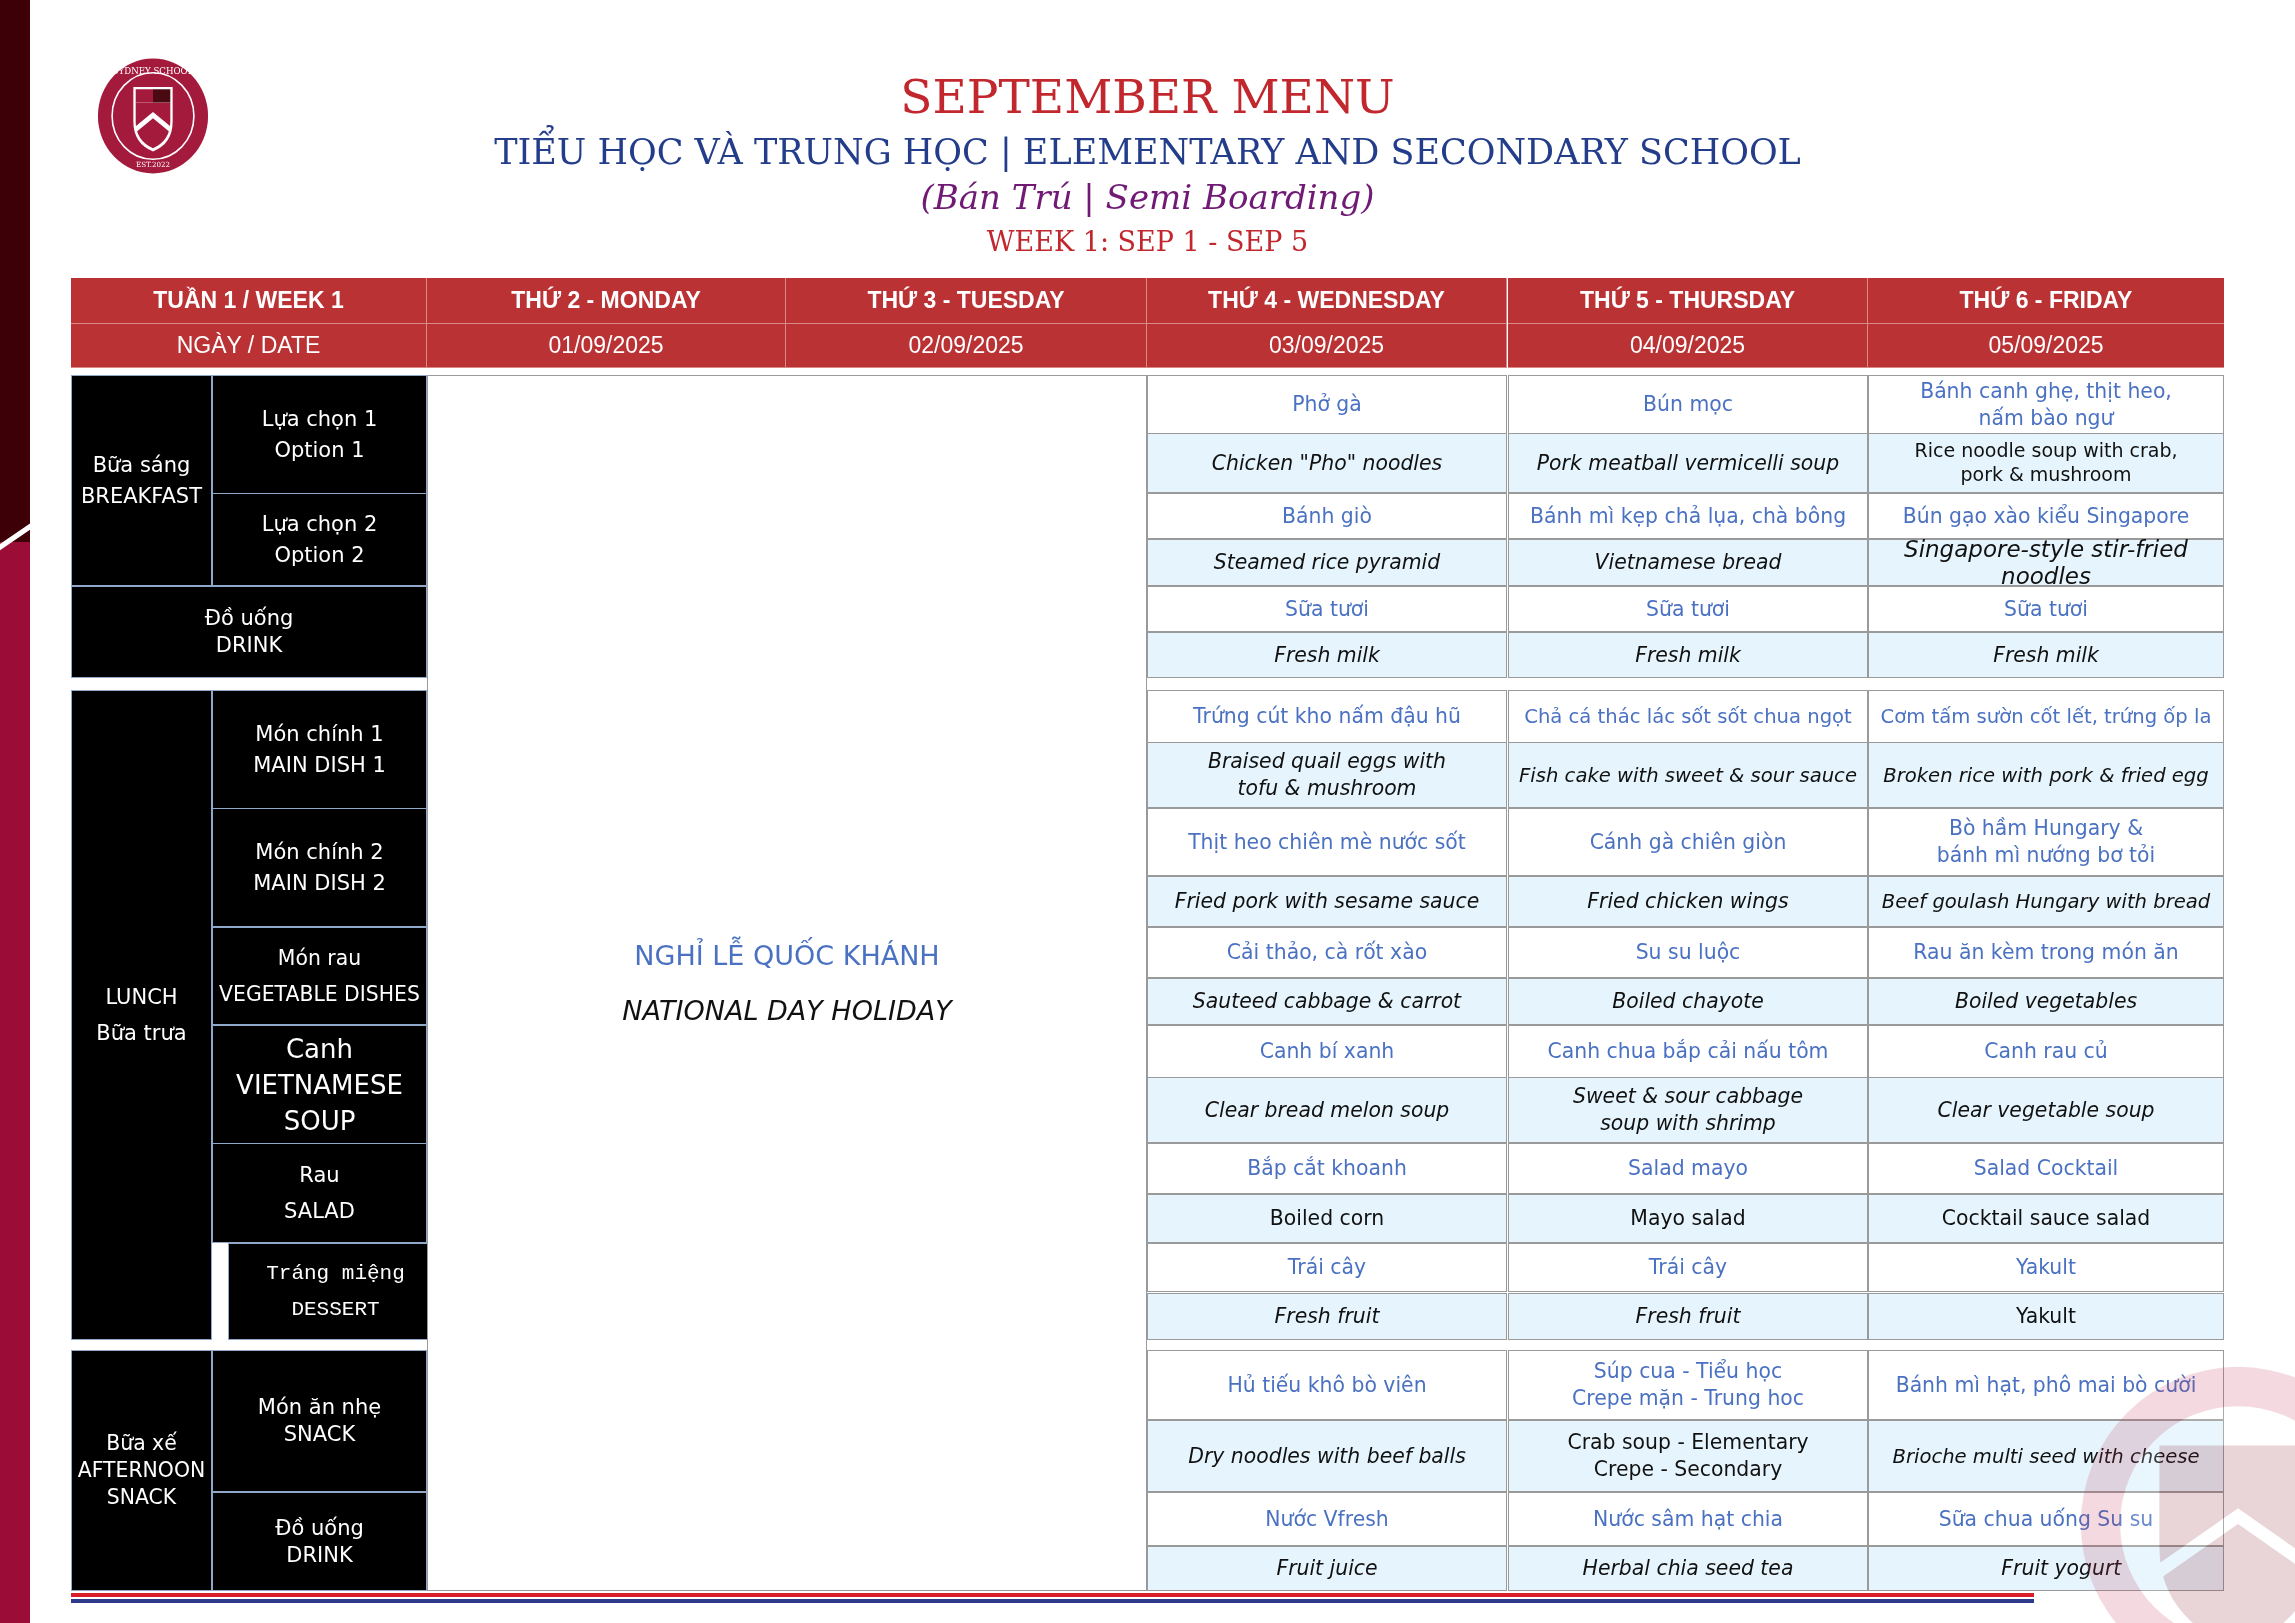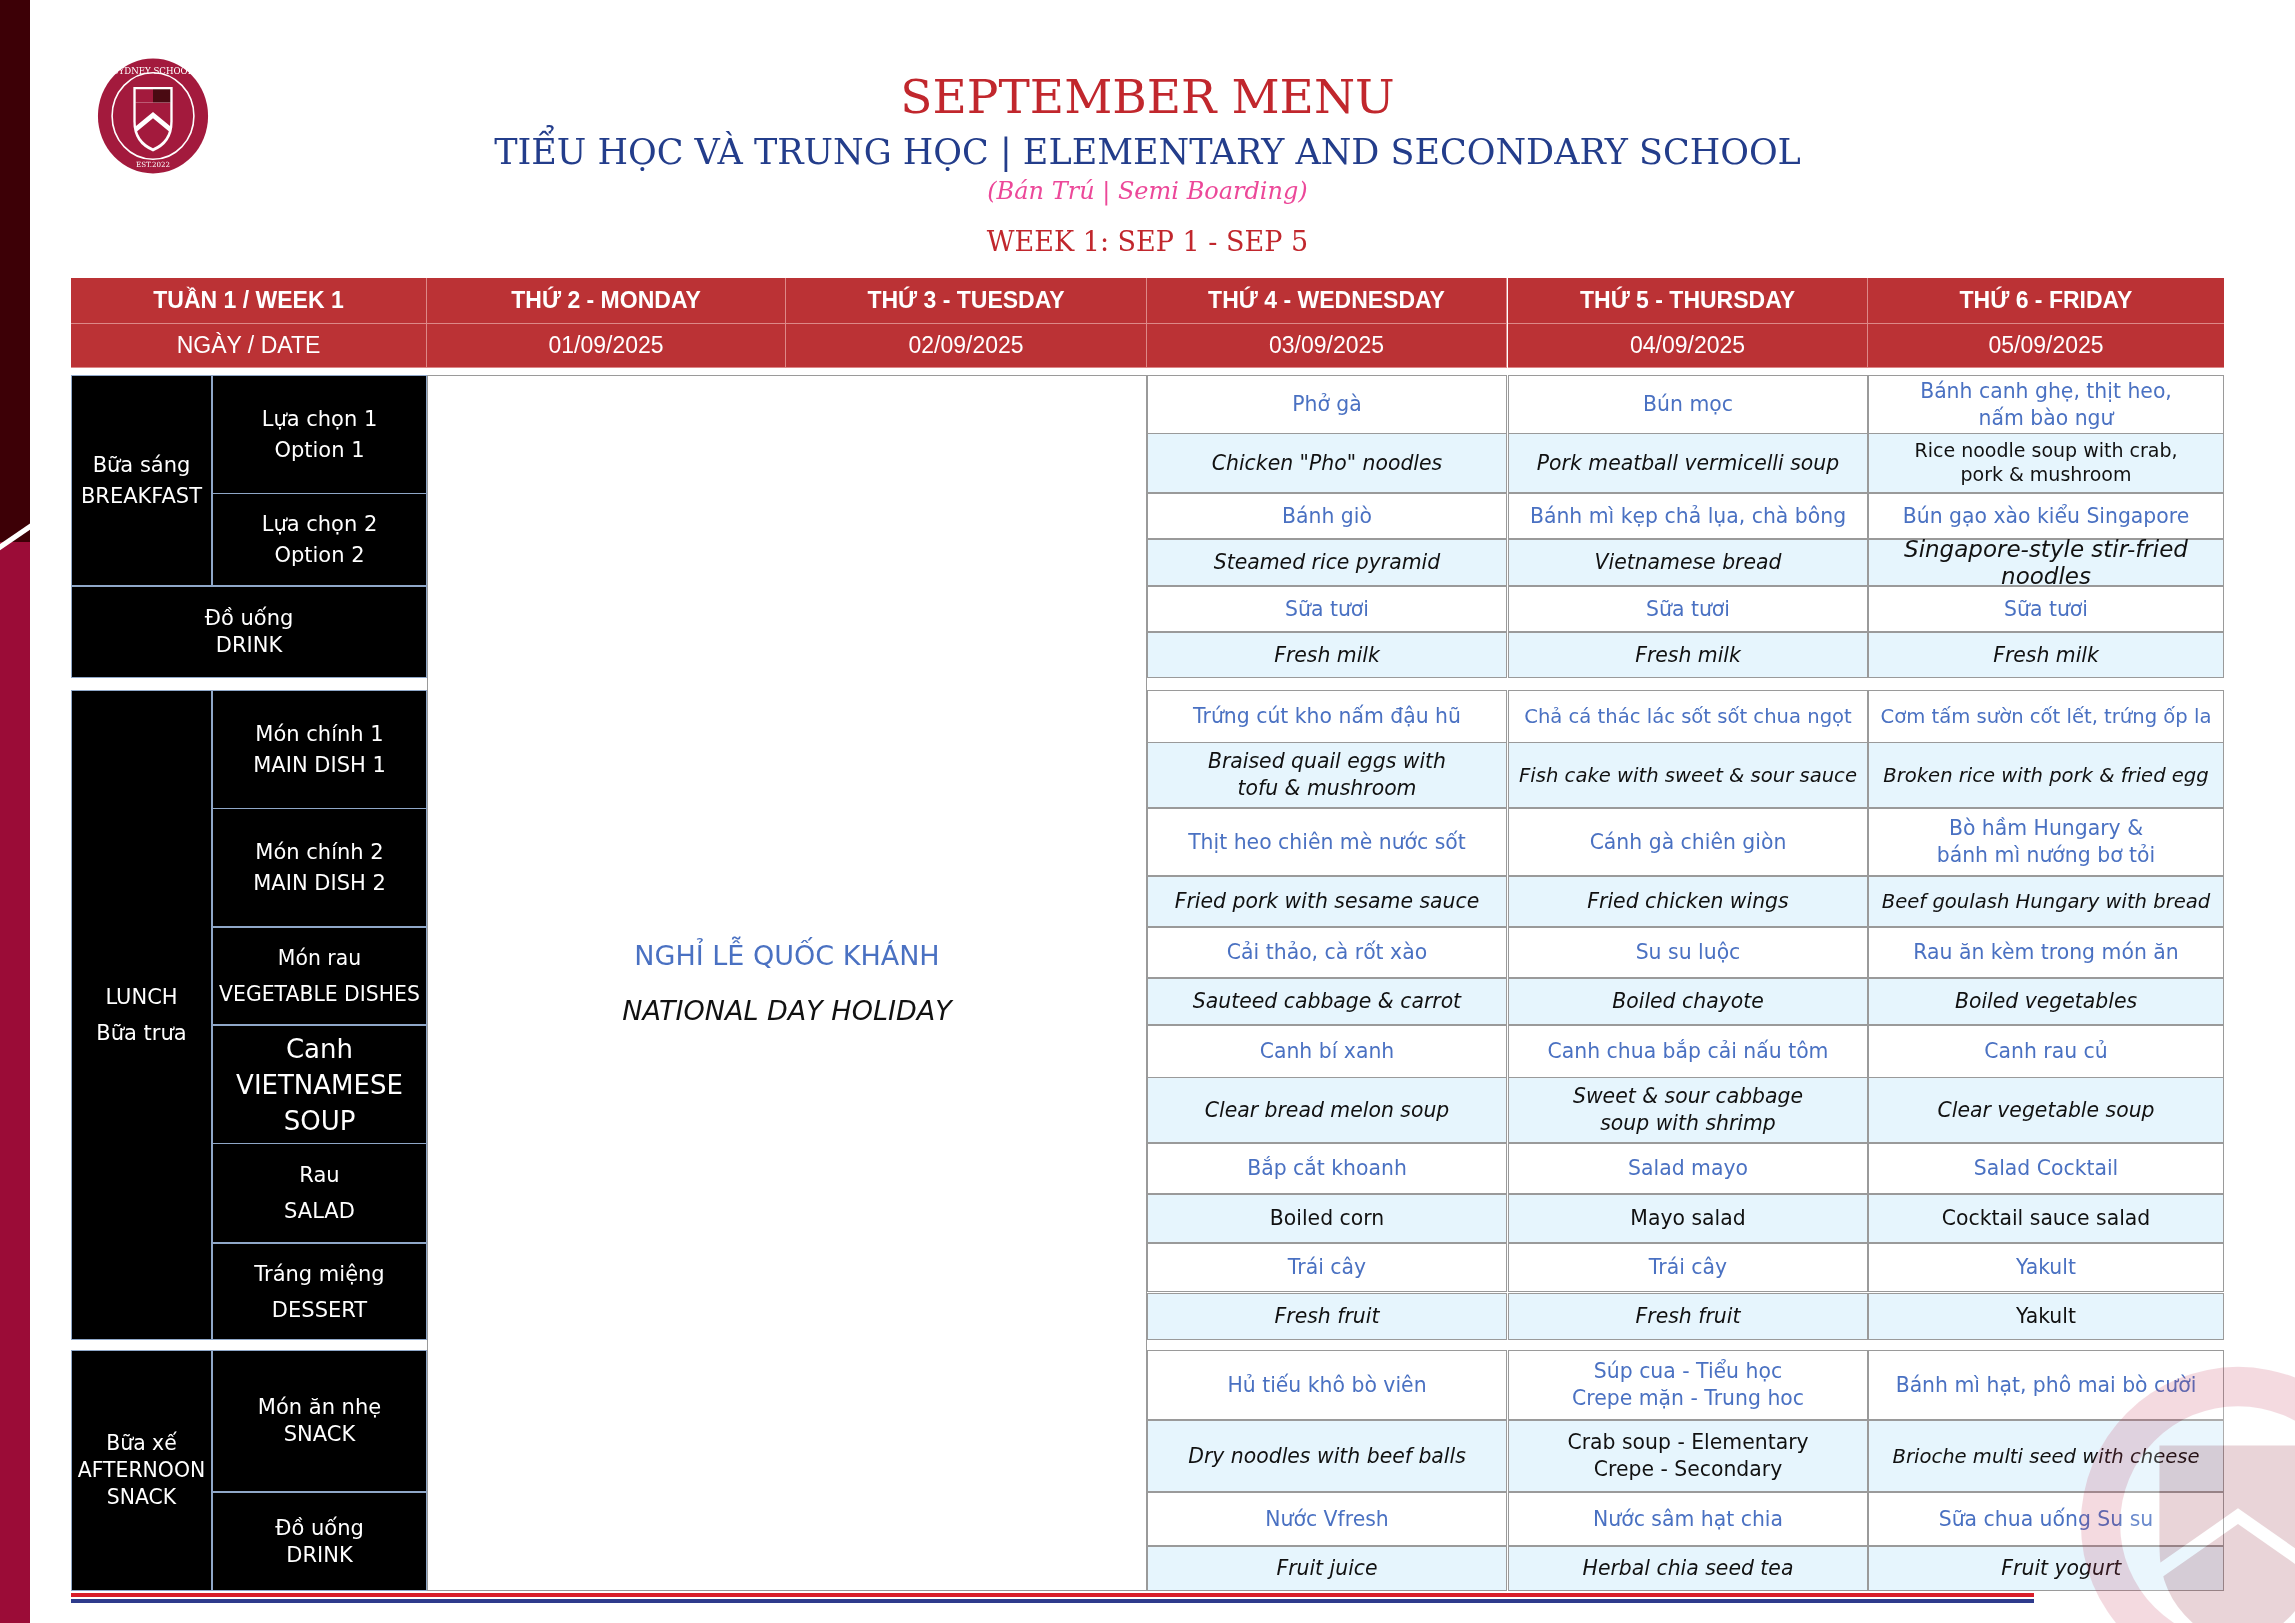--- a/index.html
+++ b/index.html
@@ -4,21 +4,21 @@
 <style>
   html,body{margin:0;padding:0;}
   body{width:2295px;height:1623px;position:relative;background:#ffffff;overflow:hidden;font-family:"DejaVu Sans",sans-serif;}
   .abs{position:absolute;box-sizing:border-box;}
   .stripe-top{left:0;top:0;width:30px;height:542px;background:#3d0006;}
   .stripe-bot{left:0;top:542px;width:30px;height:1081px;background:#9b0c37;}
   .stripe-diag{left:0;top:503px;width:30px;height:63px;}
   .title{left:0;width:2295px;text-align:center;font-family:"DejaVu Serif",serif;}
   .t1{top:69px;font-size:47px;color:#c1272d;left:79px;}
   .t2{top:132px;font-size:35px;color:#233d8b;left:79px;}
-  .t3{top:177px;font-size:24px;color:#ec4899;font-style:italic;left:79px;}
+  .t3{top:177px;font-size:34px;color:#701a75;font-style:italic;left:79px;}
   .t4{top:226px;font-size:27px;color:#c1272d;left:79px;}
   .hdr{background:#bb3235;color:#fff;display:flex;align-items:center;justify-content:center;font-family:"Liberation Sans",sans-serif;border-right:1.6px solid #d88;border-bottom:1.6px solid #d88;}
   .hdr1{font-size:23px;font-weight:bold;}
   .hdr2{font-size:23px;}
   .lbl{background:#000000;color:#fff;display:flex;flex-direction:column;align-items:center;justify-content:center;text-align:center;font-size:21px;line-height:31px;border:1.2px solid #8fa7c8;font-family:"DejaVu Sans",sans-serif;}
   .cell{display:flex;flex-direction:column;align-items:center;justify-content:center;text-align:center;font-size:20.4px;line-height:27px;border:1.2px solid #9a9a9a;font-family:"DejaVu Sans",sans-serif;padding:0 6.3px;}
   .vn{background:#fff;color:#4a71c2;}
   .en{background:#e6f5fd;color:#111;font-style:italic;}
   .en.up{font-style:normal;}
   .holiday{left:427px;top:375px;width:720px;height:1216px;background:#fff;border:1.2px solid #9a9a9a;display:flex;flex-direction:column;align-items:center;justify-content:center;}
@@ -127,21 +127,21 @@
   <span>VEGETABLE DISHES</span>
 </div>
 <div class="abs lbl" style="left:212px;top:1025px;width:215px;height:119px;line-height:36px;font-size:26px;">
   <span>Canh</span>
   <span>VIETNAMESE SOUP</span>
 </div>
 <div class="abs lbl" style="left:212px;top:1143px;width:215px;height:100px;line-height:36px;">
   <span>Rau</span>
   <span>SALAD</span>
 </div>
-<div class="abs lbl" style="left:212px;top:1243px;width:215px;height:97px;line-height:36px;">
+<div class="abs lbl" style="left:228px;top:1243px;width:215px;height:97px;line-height:36px;font-family:Liberation Mono, monospace;">
   <span>Tráng miệng</span>
   <span>DESSERT</span>
 </div>
 
 <div class="abs cell vn" style="left:1147px;top:690px;width:360px;height:53px;">Trứng cút kho nấm đậu hũ</div>
 <div class="abs cell vn" style="left:1508px;top:690px;width:360px;height:53px;font-size:19.6px;">Chả cá thác lác sốt sốt chua ngọt</div>
 <div class="abs cell vn" style="left:1868px;top:690px;width:356px;height:53px;font-size:19.6px;">Cơm tấm sườn cốt lết, trứng ốp la</div>
 
 <div class="abs cell en" style="left:1147px;top:742px;width:360px;height:66px;padding:0 55px;">Braised quail eggs with tofu &amp; mushroom</div>
 <div class="abs cell en" style="left:1508px;top:742px;width:360px;height:66px;font-size:19.6px;">Fish cake with sweet &amp; sour sauce</div>

